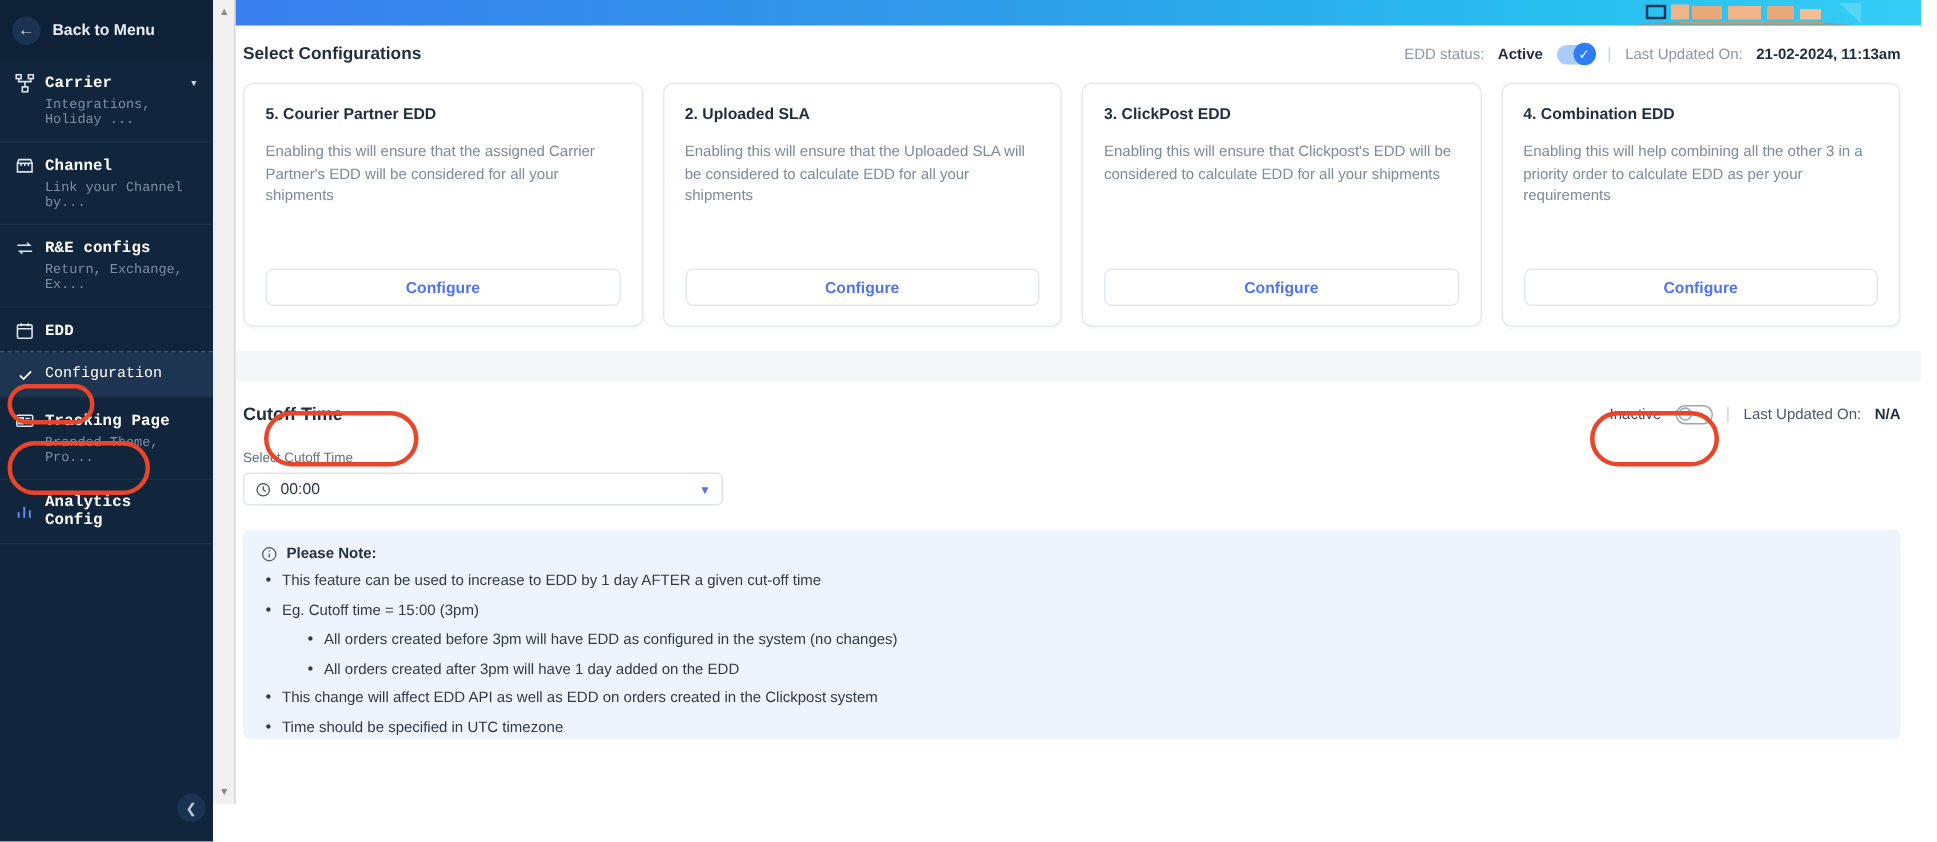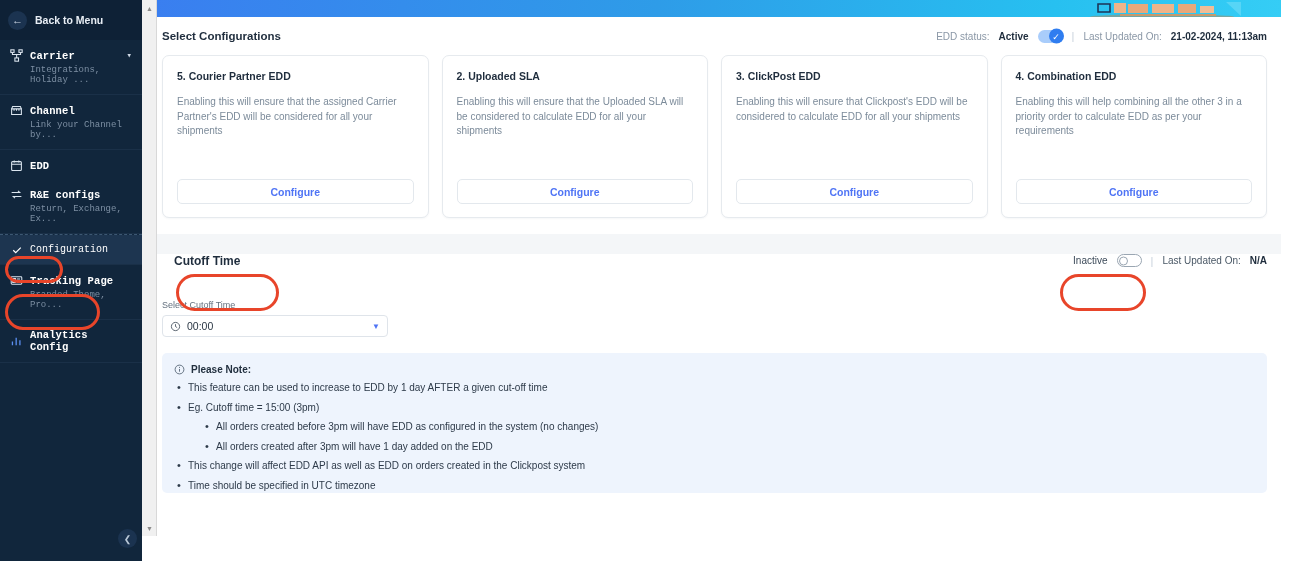--- a/index.html
+++ b/index.html
@@ -147,28 +147,28 @@
     border: 1px solid #e3e8ed; border-radius: 5px;
     height: 25px; display: flex; align-items: center; justify-content: center;
     color: #4f74f5; font-size: 10.5px; font-weight: 700; background: #fff;
   }
 
   .gap-band { height: 20px; background: #f4f6f8; }
 
   
   .cutoff { background: #ffffff; padding: 0 14px; }
   .cutoff-head {
-    height: 44px; display: flex; align-items: flex-start; position: relative; margin-left: 12px;
+    height: 44px; display: flex; align-items: center; position: relative;
   }
   .cutoff-title { font-size: 12px; font-weight: 700; color: #1f2d3d; }
   .cutoff-right { margin-left: auto; display: flex; align-items: center; gap: 9px; }
 
   .field-label { font-size: 9px; color: #63707e; margin-top: 2px; }
   .time-select {
-    margin-top: 5px; width: 226px; height: 22px;
+    margin-top: 5px; width: 320px; height: 22px;
     border: 1px solid #dfe4ea; border-radius: 4px;
     display: flex; align-items: center; padding: 0 7px; gap: 6px;
     background: #fff;
   }
   .clock-ico { color: #3f4b59; display: flex; }
   .time-val { font-size: 10.5px; color: #2a3644; }
   .caret { margin-left: auto; color: #4f74f5; font-size: 8px; }
 
   
   .note {
@@ -230,42 +230,42 @@
               <path d="M2 6h12v7H2z"></path>
                 <path d="M2 6 3.2 3h9.6L14 6"></path>
                 <path d="M5 6v2.2M8 6v2.2M11 6v2.2"></path>
             </svg>
           </span>
           <span class="nav-title">Channel</span>
         </div>
         <div class="nav-desc">Link your Channel by...</div>
       </div>
 
+      <div class="nav-item">
+        <div class="nav-top">
+          <span class="nav-ico">
+            <svg width="13" height="13" viewBox="0 0 16 16" fill="none" stroke="#dbe5ef" stroke-width="1.3">
+              <path d="M2 5.5h10l-2.2-2M14 10.5H4l2.2 2"></path>
+            </svg>
+          </span>
+          <span class="nav-title">R&amp;E configs</span>
+        </div>
+        <div class="nav-desc">Return, Exchange, Ex...</div>
+      </div>
+
       <div class="nav-item" style="background:#11263c;border-bottom:none;padding-bottom:7px;">
         <div class="nav-top">
           <span class="nav-ico">
             <svg width="13" height="13" viewBox="0 0 16 16" fill="none" stroke="#dbe5ef" stroke-width="1.3">
               <rect x="2" y="3.2" width="12" height="11" rx="1.2"></rect>
                 <path d="M2 6.4h12M5.2 1.8v2.6M10.8 1.8v2.6"></path>
             </svg>
           </span>
           <span class="nav-title">EDD</span>
         </div>
-      </div>
-
-      <div class="nav-item">
-        <div class="nav-top">
-          <span class="nav-ico">
-            <svg width="13" height="13" viewBox="0 0 16 16" fill="none" stroke="#dbe5ef" stroke-width="1.3">
-              <path d="M2 5.5h10l-2.2-2M14 10.5H4l2.2 2"></path>
-            </svg>
-          </span>
-          <span class="nav-title">R&amp;E configs</span>
-        </div>
-        <div class="nav-desc">Return, Exchange, Ex...</div>
       </div>
       <div class="dashed-sep"></div>
 
       <div class="nav-item sub" style="background:#1d3category;background:#1d3550;">
         <div class="nav-top">
           <span class="nav-ico">
             <svg width="12" height="12" viewBox="0 0 16 16" fill="none" stroke="#ffffff" stroke-width="1.6">
               <path d="M3 8.4 6.3 11.6 13 4.8"></path>
             </svg>
           </span>

